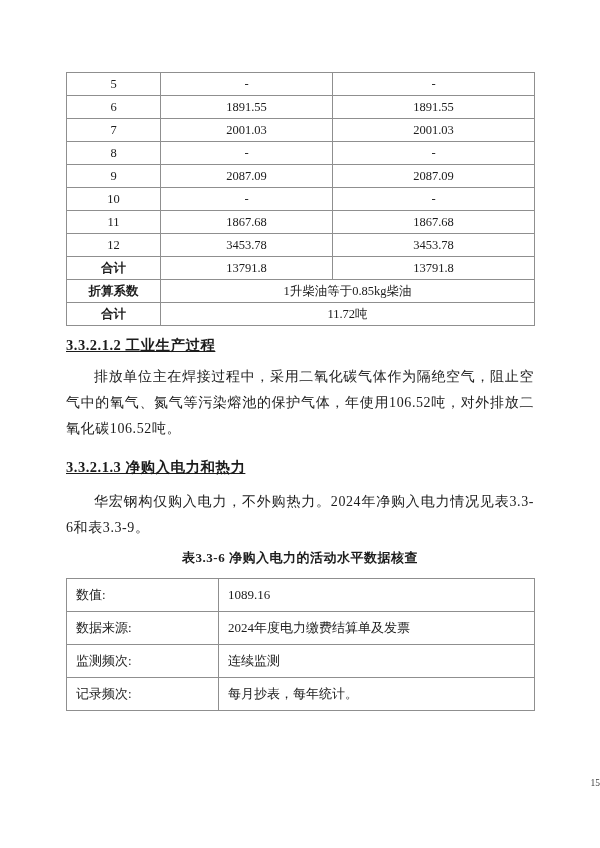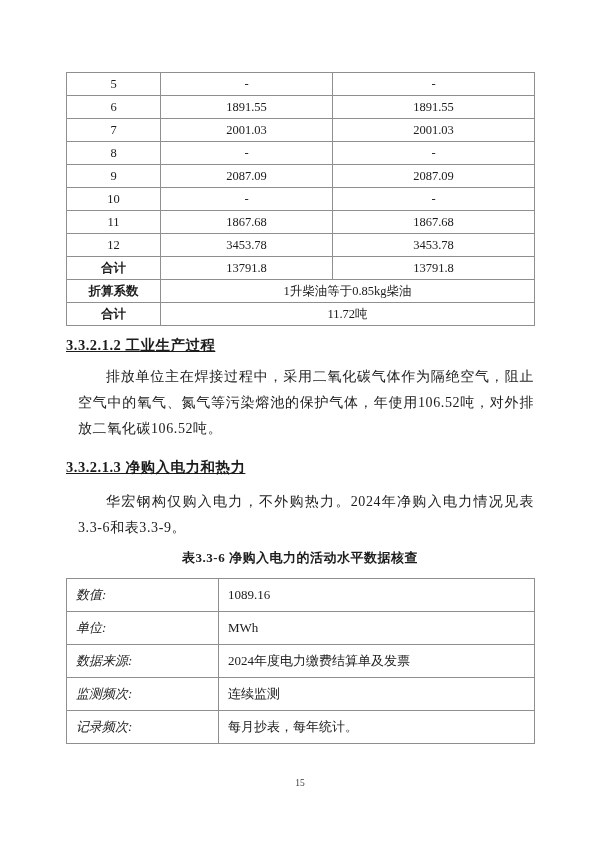--- a/index.html
+++ b/index.html
@@ -46,49 +46,48 @@
     text-decoration: underline;
   }
   .heading-2 { margin-top: 16px; }
   .body-para {
     font-size: 14px;
     line-height: 26px;
     text-align: justify;
     text-indent: 2em;
     margin-top: 10px;
     letter-spacing: 0.6px;
-    margin-left: 12px;
   }
   .para-2 { margin-top: 13px; }
 
   .table-caption {
     font-size: 13px;
     font-weight: bold;
     text-align: center;
     line-height: 18px;
     margin-top: 8px;
     letter-spacing: 0.5px;
   }
 
   .elec-table { margin-top: 11px; }
   .elec-table td {
     height: 33px;
     text-align: left;
     padding-left: 9px;
     font-size: 13px;
   }
-  .elec-table .lcol { width: 152px; font-style: italic; }
+  .elec-table .lcol { width: 152px; }
   .elec-table .vcol { width: 316px; }
 
   .page-number {
     position: absolute;
     left: 0;
     top: 778px;
     width: 100%;
-    text-align: center;
+    text-align: right;
     font-size: 9.5px;
     color: #3a3a3a;
   }
 </style>
 </head>
 <body>
 
 <div class="content">
 
   <table class="fuel-table">
@@ -157,24 +156,20 @@
 
   <div class="table-caption">表3.3-6  净购入电力的活动水平数据核查</div>
 
   <table class="elec-table">
     <tbody>
       <tr>
         <td class="lcol">数值:</td>
         <td class="vcol">1089.16</td>
       </tr>
       <tr>
-        <td class="lcol">单位:</td>
-        <td class="vcol">MWh</td>
-      </tr>
-      <tr>
         <td class="lcol">数据来源:</td>
         <td class="vcol">2024年度电力缴费结算单及发票</td>
       </tr>
       <tr>
         <td class="lcol">监测频次:</td>
         <td class="vcol">连续监测</td>
       </tr>
       <tr>
         <td class="lcol">记录频次:</td>
         <td class="vcol">每月抄表，每年统计。</td>

